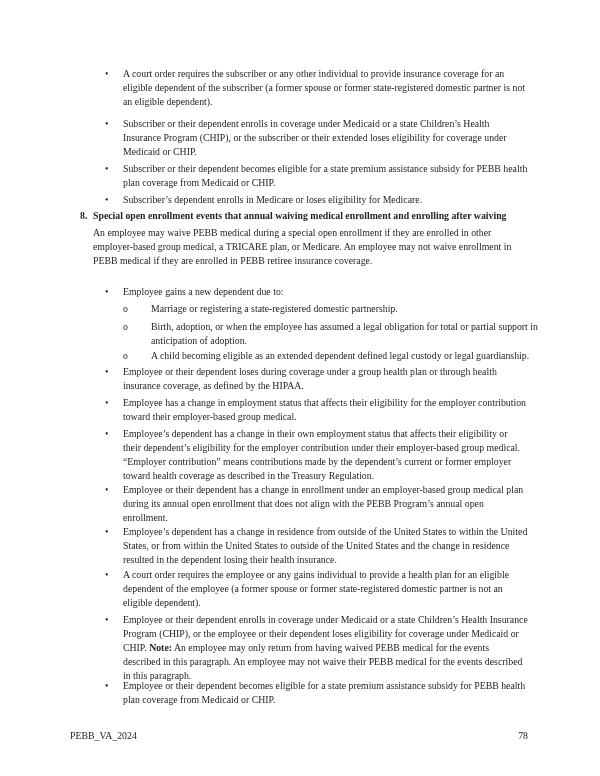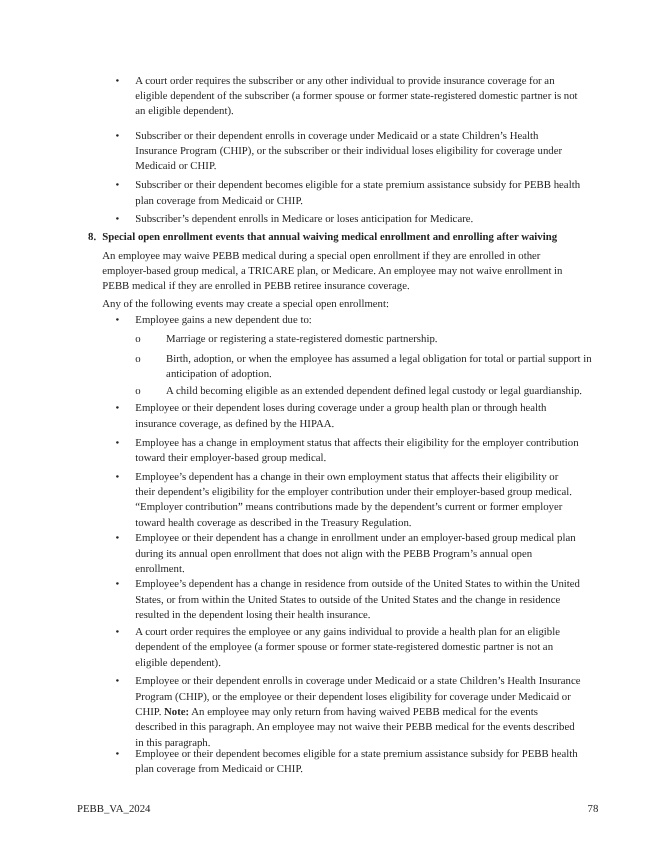--- a/index.html
+++ b/index.html
@@ -60,65 +60,64 @@
   .pos-b11 { top: 568px; }
   .pos-b12 { top: 613px; }
   .pos-b13 { top: 679px; }
 
   .footer {
     position: absolute;
     top: 729px;
     left: 0;
     right: 0;
     padding-left: 70px;
-    padding-right: 56px;
+    padding-right: 72px;
     display: flex;
     justify-content: space-between;
   }
 </style>
 </head>
 <body>
 
 <div class="page">
 
   <div class="blk li1 pos-b1">
     <span class="mk">•</span>
     <span class="txt">A court order requires the subscriber or any other individual to provide insurance coverage for an
 eligible dependent of the subscriber (a former spouse or former state-registered domestic partner is not
 an eligible dependent).</span>
   </div>
 
   <div class="blk li1 pos-b2">
     <span class="mk">•</span>
     <span class="txt">Subscriber or their dependent enrolls in coverage under Medicaid or a state Children’s Health
-Insurance Program (CHIP), or the subscriber or their individual loses eligibility for coverage under
+Insurance Program (CHIP), or the subscriber or their extended loses eligibility for coverage under
 Medicaid or CHIP.</span>
   </div>
 
   <div class="blk li1 pos-b3">
     <span class="mk">•</span>
     <span class="txt">Subscriber or their dependent becomes eligible for a state premium assistance subsidy for PEBB health
 plan coverage from Medicaid or CHIP.</span>
   </div>
 
   <div class="blk li1 pos-b4">
     <span class="mk">•</span>
-    <span class="txt">Subscriber’s dependent enrolls in Medicare or loses anticipation for Medicare.</span>
+    <span class="txt">Subscriber’s dependent enrolls in Medicare or loses eligibility for Medicare.</span>
   </div>
 
   <div class="blk h8 pos-h8">
     <span class="num">8.</span>
     <span class="txt">Special open enrollment events that annual waiving medical enrollment and enrolling after waiving</span>
   </div>
 
   <div class="blk para txt pos-p1">An employee may waive PEBB medical during a special open enrollment if they are enrolled in other
 employer-based group medical, a TRICARE plan, or Medicare. An employee may not waive enrollment in
 PEBB medical if they are enrolled in PEBB retiree insurance coverage.</div>
 
-  <div class="blk para txt pos-p2">Any of the following events may create a special open enrollment:</div>
 
   <div class="blk li1 pos-b5">
     <span class="mk">•</span>
     <span class="txt">Employee gains a new dependent due to:</span>
   </div>
 
   <div class="blk li2 pos-s1">
     <span class="mk">o</span>
     <span class="txt">Marriage or registering a state-registered domestic partnership.</span>
   </div>

